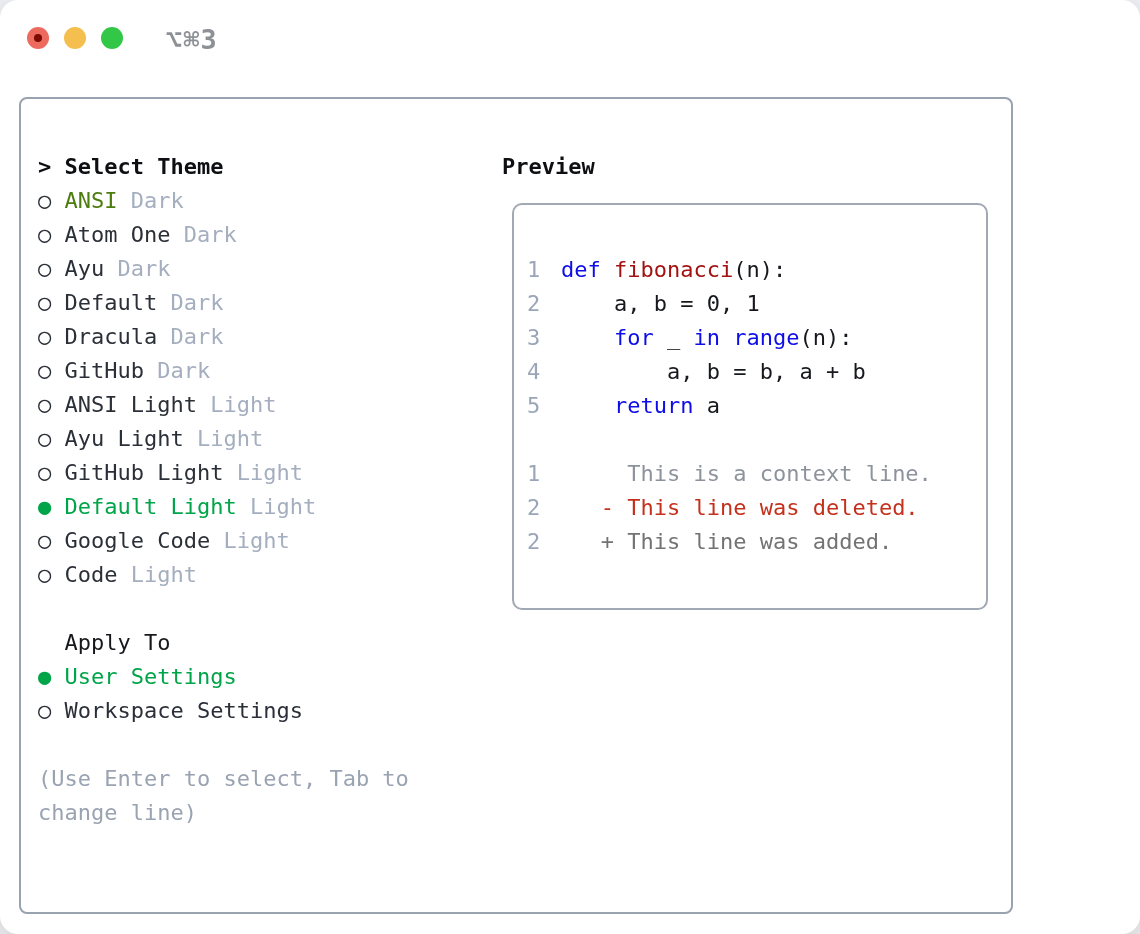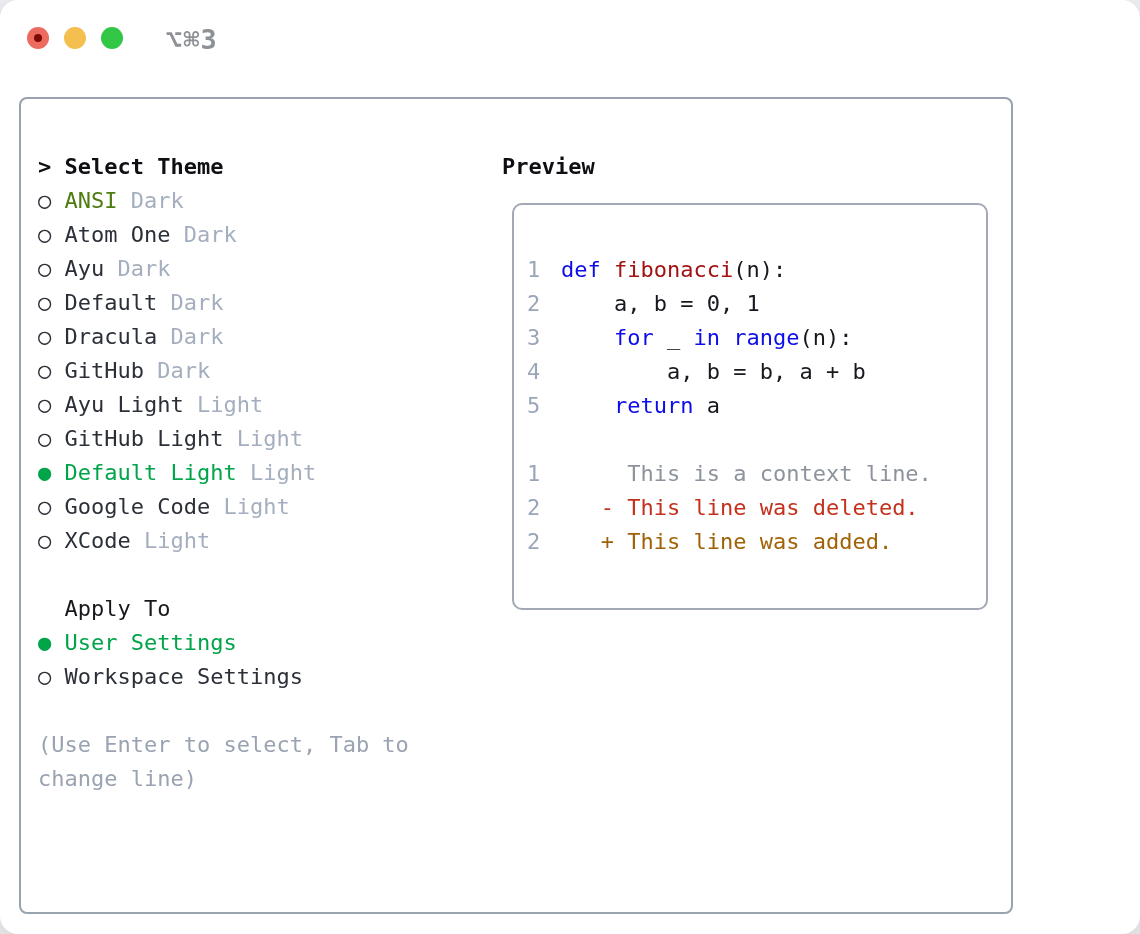--- a/index.html
+++ b/index.html
@@ -73,25 +73,26 @@
     <div class="left-col">
       <div class="row list-header"><span>&gt; </span><span>Select Theme</span></div>
 
       <div id="theme-list">
           <div class="row"><span style="color: rgb(43, 48, 56);">○ </span><span style="color: #4d7c0f;">ANSI</span><span style="color: rgb(164, 174, 191);"> Dark</span></div>
           <div class="row"><span style="color: rgb(43, 48, 56);">○ </span><span style="color: rgb(43, 48, 56);">Atom One</span><span style="color: rgb(164, 174, 191);"> Dark</span></div>
           <div class="row"><span style="color: rgb(43, 48, 56);">○ </span><span style="color: rgb(43, 48, 56);">Ayu</span><span style="color: rgb(164, 174, 191);"> Dark</span></div>
           <div class="row"><span style="color: rgb(43, 48, 56);">○ </span><span style="color: rgb(43, 48, 56);">Default</span><span style="color: rgb(164, 174, 191);"> Dark</span></div>
           <div class="row"><span style="color: rgb(43, 48, 56);">○ </span><span style="color: rgb(43, 48, 56);">Dracula</span><span style="color: rgb(164, 174, 191);"> Dark</span></div>
           <div class="row"><span style="color: rgb(43, 48, 56);">○ </span><span style="color: rgb(43, 48, 56);">GitHub</span><span style="color: rgb(164, 174, 191);"> Dark</span></div>
+          <div class="row"><span style="color: rgb(43, 48, 56);">○ </span><span style="color: rgb(43, 48, 56);">ANSI Light</span><span style="color: rgb(164, 174, 191);"> Light</span></div>
           <div class="row"><span style="color: rgb(43, 48, 56);">○ </span><span style="color: rgb(43, 48, 56);">Ayu Light</span><span style="color: rgb(164, 174, 191);"> Light</span></div>
           <div class="row"><span style="color: rgb(43, 48, 56);">○ </span><span style="color: rgb(43, 48, 56);">GitHub Light</span><span style="color: rgb(164, 174, 191);"> Light</span></div>
           <div class="row"><span style="color: rgb(0, 164, 73);">● </span><span style="color: rgb(0, 164, 73);">Default Light</span><span style="color: rgb(164, 174, 191);"> Light</span></div>
           <div class="row"><span style="color: rgb(43, 48, 56);">○ </span><span style="color: rgb(43, 48, 56);">Google Code</span><span style="color: rgb(164, 174, 191);"> Light</span></div>
-          <div class="row"><span style="color: rgb(43, 48, 56);">○ </span><span style="color: rgb(43, 48, 56);">XCode</span><span style="color: rgb(164, 174, 191);"> Light</span></div>
+          <div class="row"><span style="color: rgb(43, 48, 56);">○ </span><span style="color: rgb(43, 48, 56);">Code</span><span style="color: rgb(164, 174, 191);"> Light</span></div>
         </div>
 
       <div class="row"> </div>
       <div class="row apply-header">Apply To</div>
 
       <div id="apply-list">
           <div class="row"><span style="color: rgb(0, 164, 73);">● </span><span style="color: rgb(0, 164, 73);">User Settings</span></div>
           <div class="row"><span style="color: rgb(43, 48, 56);">○ </span><span style="color: rgb(43, 48, 56);">Workspace Settings</span></div>
         </div>
 
@@ -104,18 +105,18 @@
     <div class="preview-box">
       <div class="code" id="code">
           <div class="row"><span class="gutter" style="color: rgb(154, 165, 184);">1</span><span style="color: rgb(13, 13, 232);">def</span><span style="color: rgb(22, 24, 29);"> </span><span style="color: rgb(163, 18, 18);">fibonacci</span><span style="color: rgb(22, 24, 29);">(n):</span></div>
           <div class="row"><span class="gutter" style="color: rgb(154, 165, 184);">2</span><span style="color: rgb(22, 24, 29);">    a, b = 0, 1</span></div>
           <div class="row"><span class="gutter" style="color: rgb(154, 165, 184);">3</span><span style="color: rgb(22, 24, 29);">    </span><span style="color: rgb(13, 13, 232);">for</span><span style="color: rgb(22, 24, 29);"> _ </span><span style="color: rgb(13, 13, 232);">in</span><span style="color: rgb(22, 24, 29);"> </span><span style="color: rgb(13, 13, 232);">range</span><span style="color: rgb(22, 24, 29);">(n):</span></div>
           <div class="row"><span class="gutter" style="color: rgb(154, 165, 184);">4</span><span style="color: rgb(22, 24, 29);">        a, b = b, a + b</span></div>
           <div class="row"><span class="gutter" style="color: rgb(154, 165, 184);">5</span><span style="color: rgb(22, 24, 29);">    </span><span style="color: rgb(13, 13, 232);">return</span><span style="color: rgb(22, 24, 29);"> a</span></div>
           <div class="row"><span class="gutter" style="color: rgb(154, 165, 184);"></span></div>
           <div class="row"><span class="gutter" style="color: rgb(154, 165, 184);">1</span><span style="color: rgb(141, 147, 156);">     This is a context line.</span></div>
           <div class="row"><span class="gutter" style="color: rgb(154, 165, 184);">2</span><span style="color: rgb(197, 48, 28);">   - This line was deleted.</span></div>
-          <div class="row"><span class="gutter" style="color: rgb(154, 165, 184);">2</span><span style="color: #a16207;">   + This line was added.</span></div>
+          <div class="row"><span class="gutter" style="color: rgb(154, 165, 184);">2</span><span style="color: #737373;">   + This line was added.</span></div>
         </div>
     </div>
 
   </div>
 </div>
 
 </body></html>

